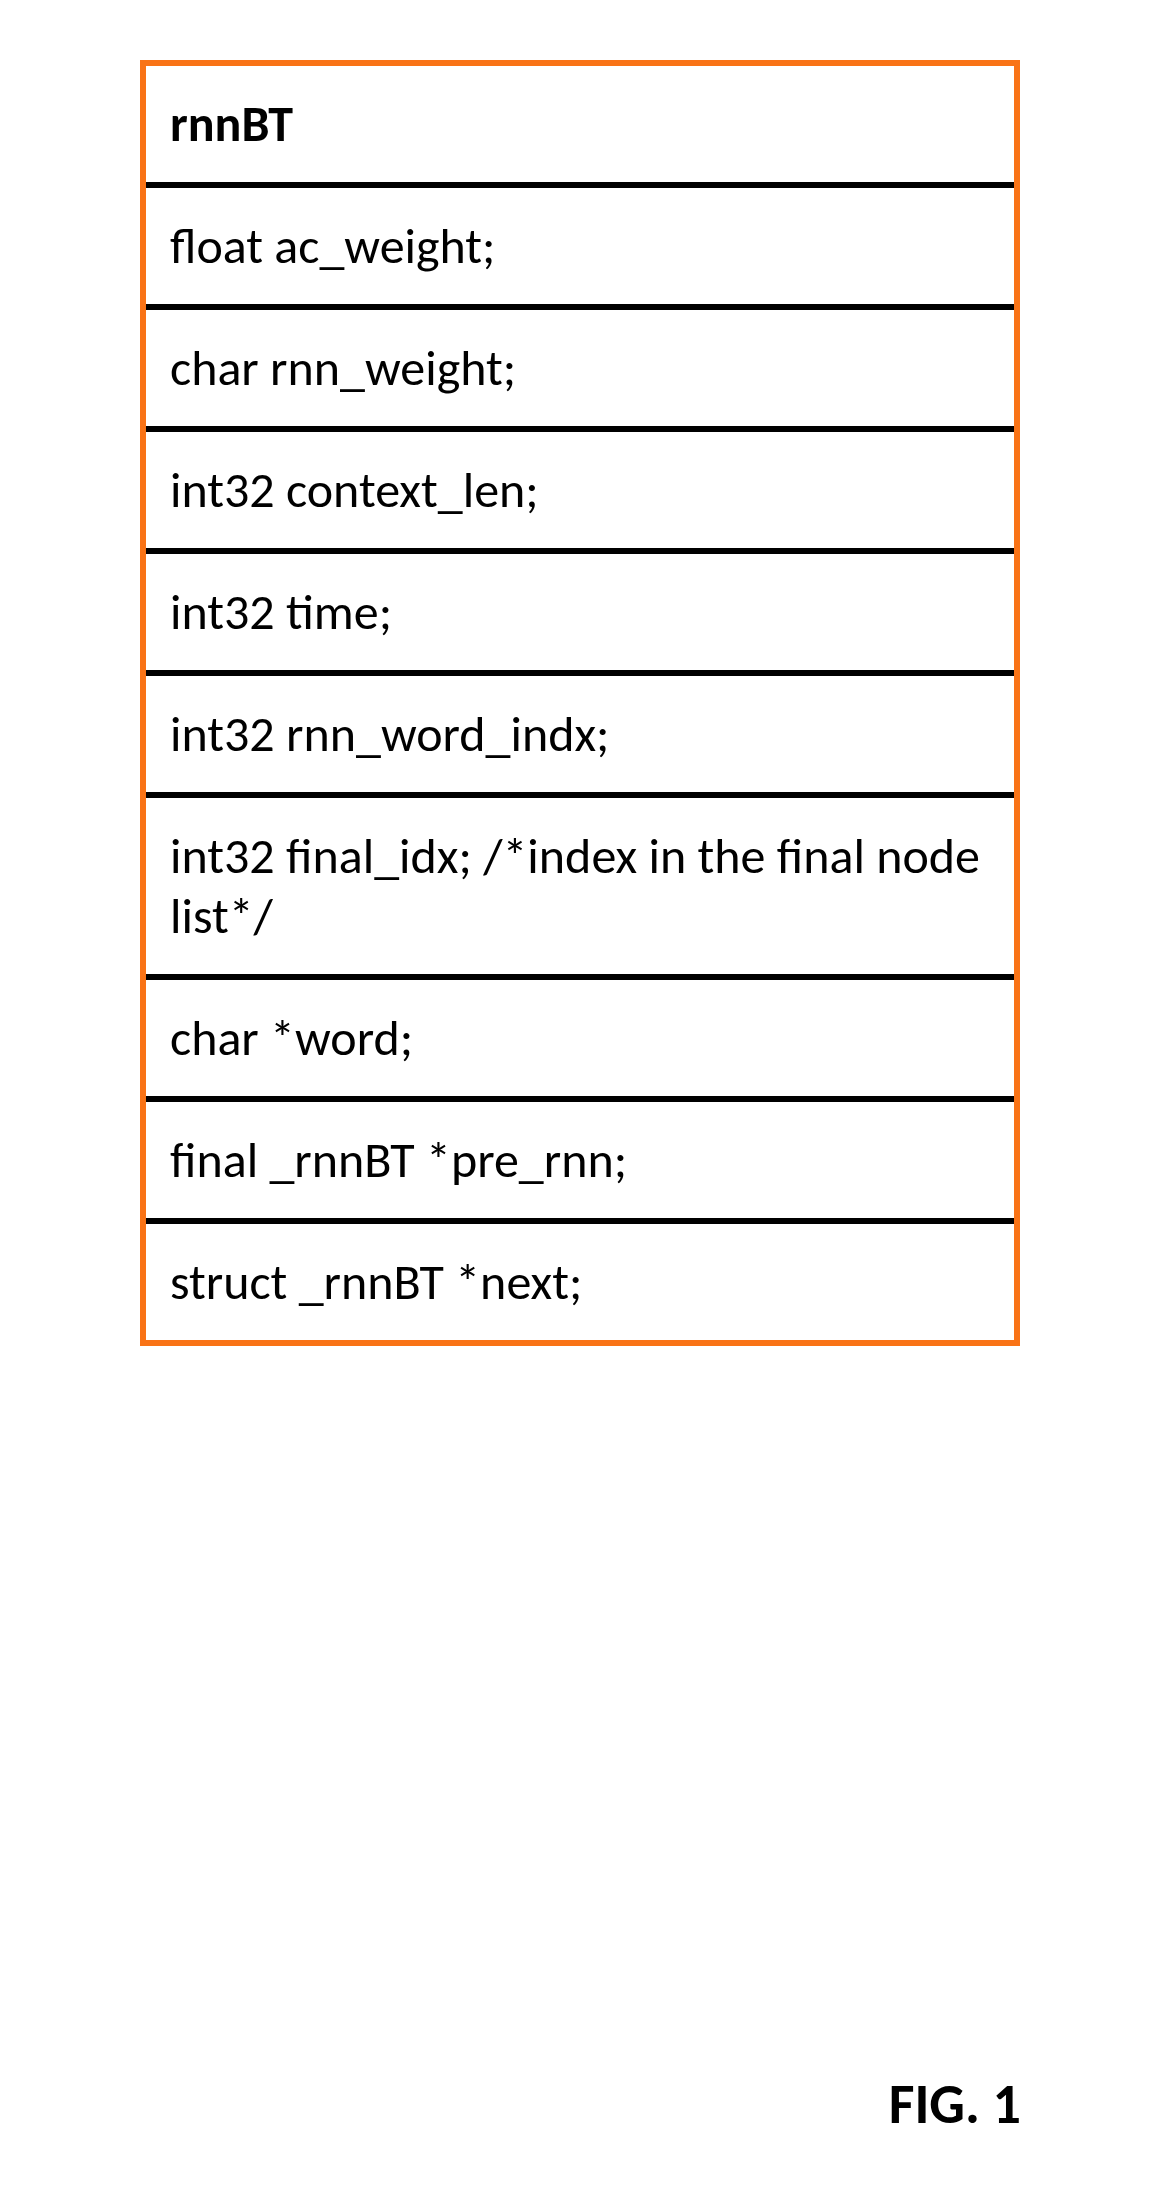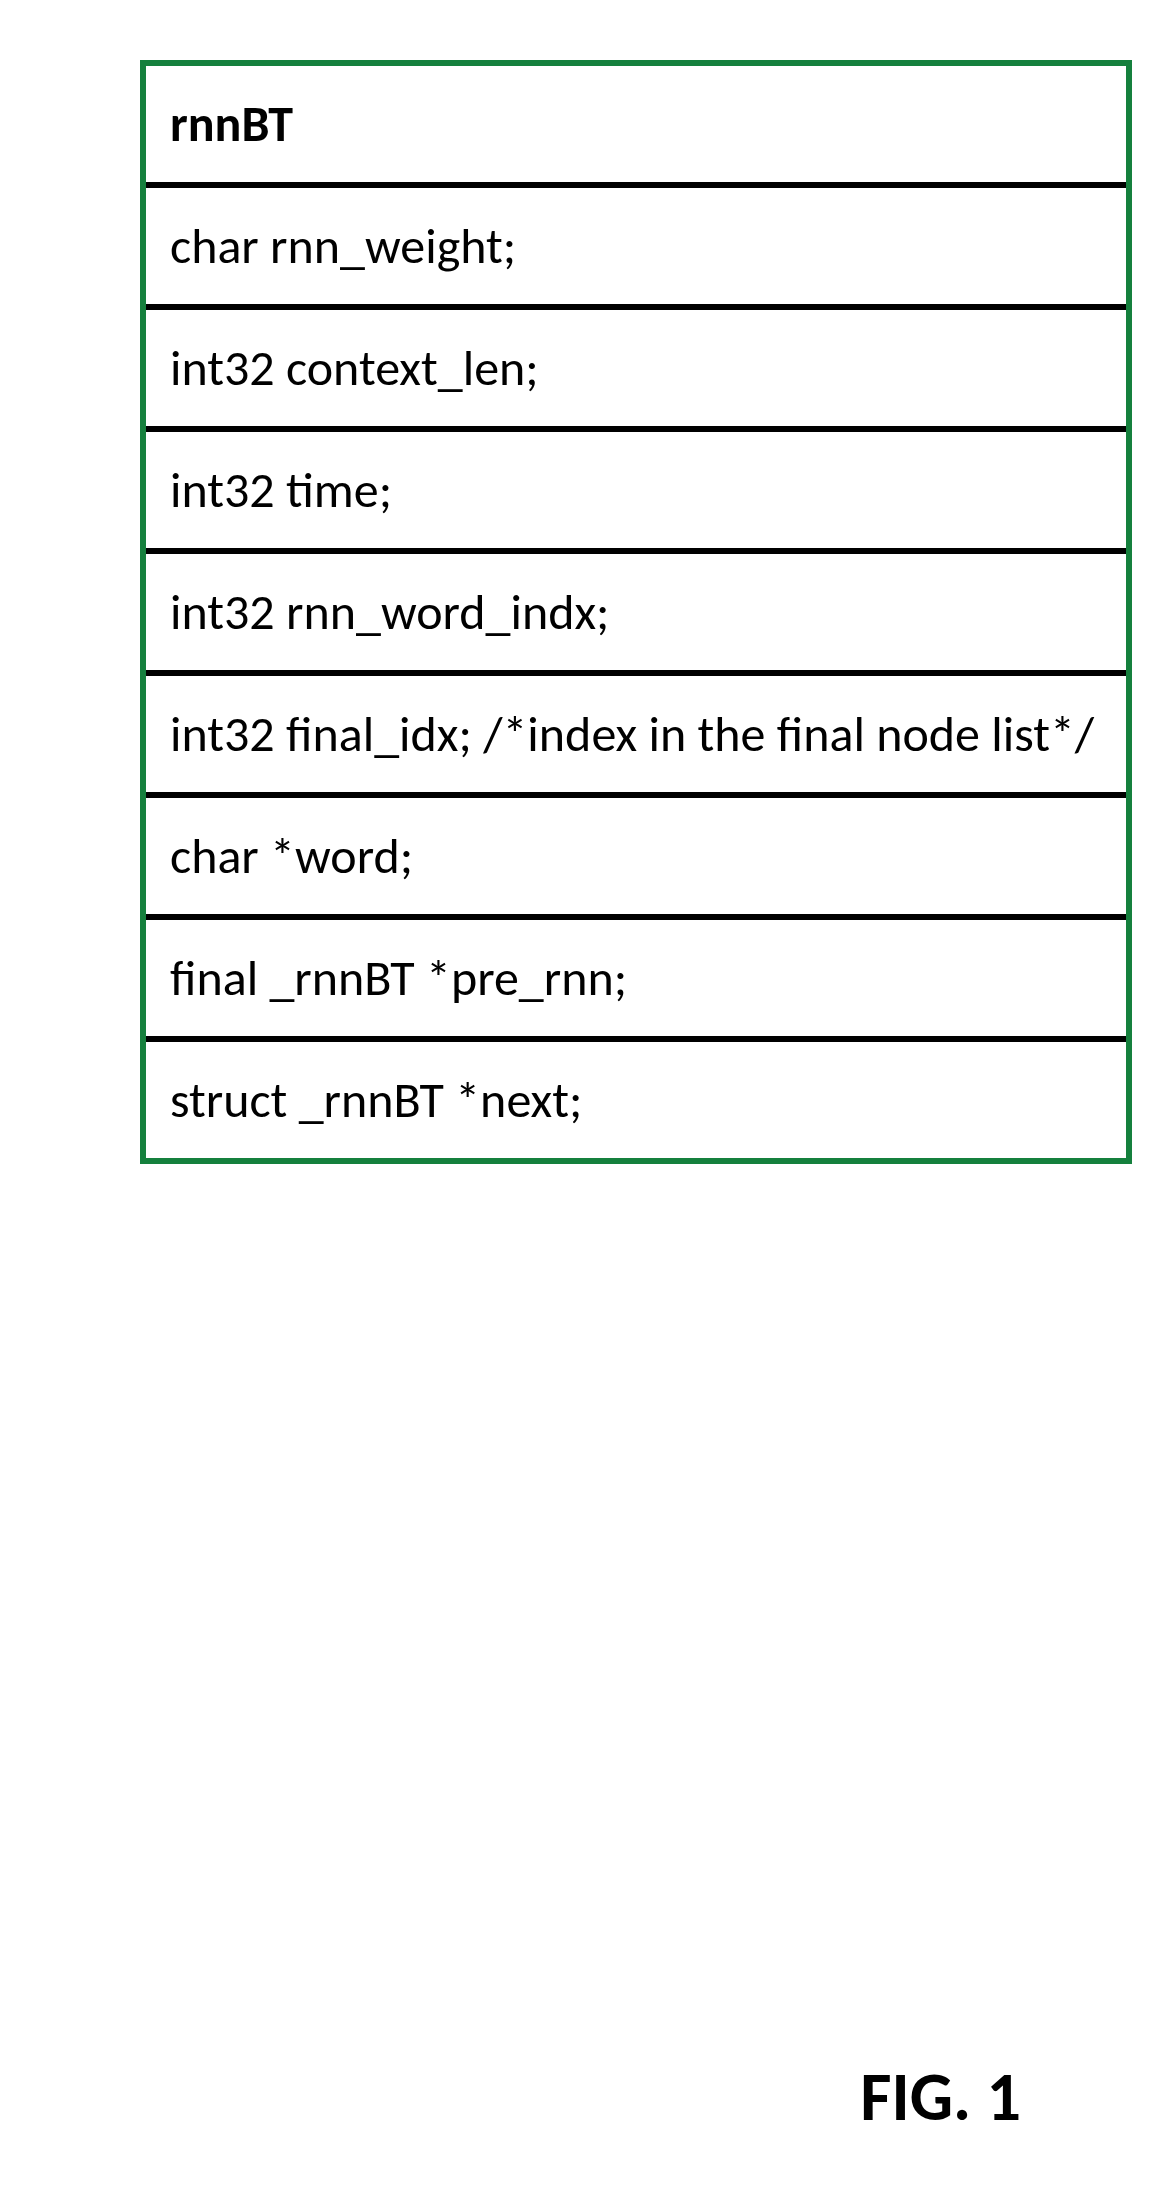--- a/index.html
+++ b/index.html
@@ -11,52 +11,55 @@
     width: 1161px;
     height: 2188px;
     position: relative;
     font-family: Calibri, "Segoe UI", Arial, sans-serif;
     color: #000;
   }
   .page {
     padding: 60px 140px 0 140px;
   }
   .struct-table {
-    border: 6px solid #15803d;
-    width: 992px;
+    border: 6px solid #f97316;
+    width: 880px;
     box-sizing: border-box;
   }
   .struct-table .row {
     border-bottom: 6px solid #000;
     padding: 28px 24px;
     font-size: 50px;
     line-height: 1.2;
     box-sizing: border-box;
   }
   .struct-table .row:last-child {
     border-bottom: none;
   }
   .struct-table .header {
     font-weight: 700;
   }
   .fig-label {
     position: absolute;
     right: 140px;
     bottom: 50px;
-    font-size: 68px;
+    font-size: 56px;
     font-weight: 700;
   }
 </style>
 </head>
 <body>
 
 <div class="page">
   <div class="struct-table">
     <div class="row header">
       <span>rnnBT</span>
+    </div>
+    <div class="row">
+      <span>float ac_weight;</span>
     </div>
     <div class="row">
       <span>char rnn_weight;</span>
     </div>
     <div class="row">
       <span>int32 context_len;</span>
     </div>
     <div class="row">
       <span>int32 time;</span>
     </div>

